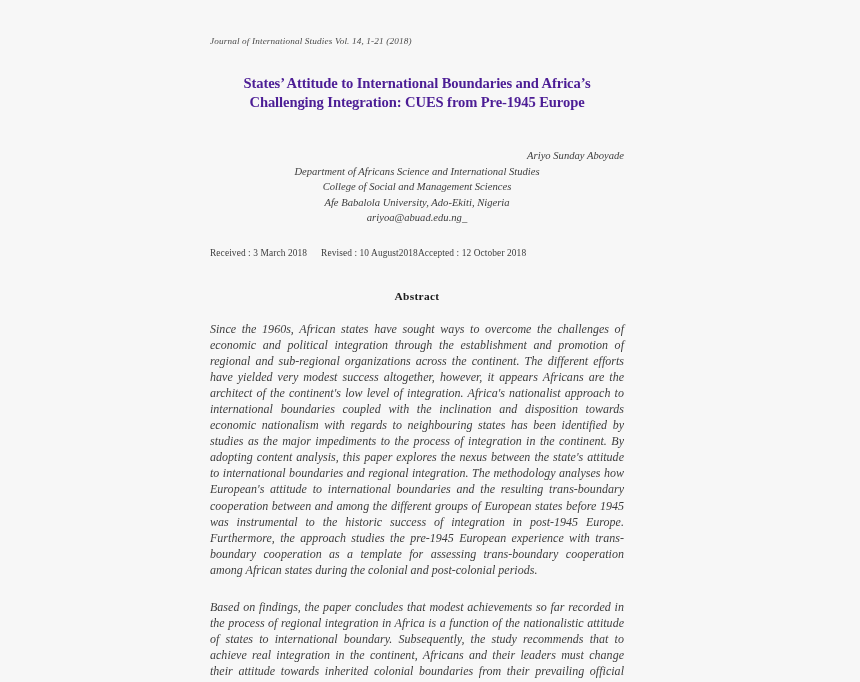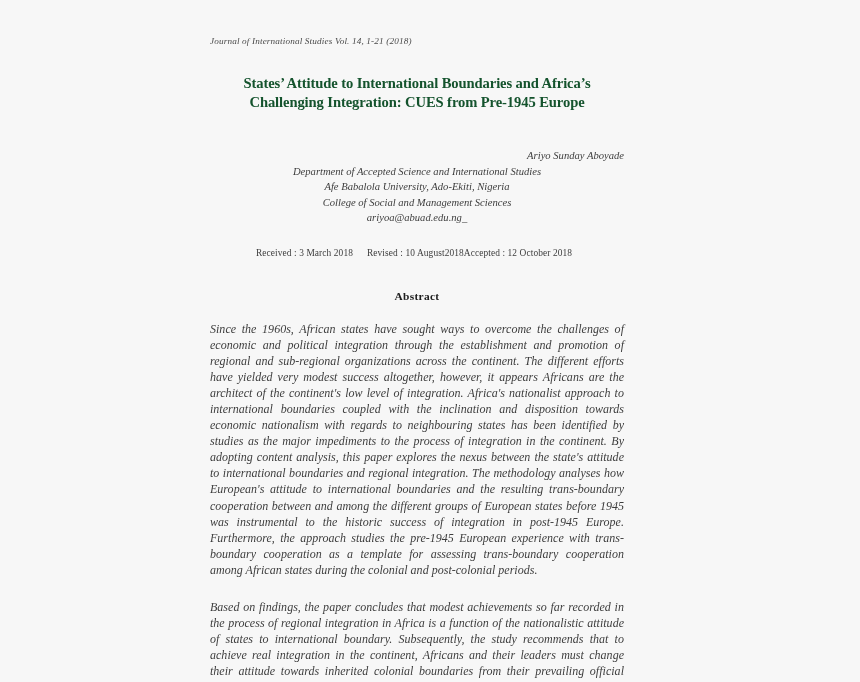--- a/index.html
+++ b/index.html
@@ -41,21 +41,21 @@
 
   
   .title-block {
     margin-top: 28px;
     text-align: center;
   }
   .title-line {
     font-weight: bold;
     font-size: 14.6px;
     line-height: 19px;
-    color: #14532d;
+    color: #4c1d95;
     letter-spacing: -0.1px;
   }
 
   
   .author-block {
     margin-top: 36px;
     text-align: center;
   }
   .author-name {
     font-style: italic;
@@ -74,21 +74,21 @@
     font-style: italic;
     font-size: 10.6px;
     line-height: 15.5px;
     color: #3d3d3d;
   }
 
   
   .dates-row {
     margin-top: 22px;
     display: flex;
-    justify-content: center;
+    justify-content: flex-start;
     font-size: 9.4px;
     color: #3d3d3d;
     letter-spacing: 0.1px;
   }
   .dates-row .date-item {
     white-space: nowrap;
   }
   .dates-row .date-item.received { margin-left: 0px; }
   .dates-row .date-item.revised { margin-left: 14px; }
   .dates-row .date-item.accepted { margin-right: 6px; }
@@ -124,23 +124,23 @@
 
     <div class="journal-header">Journal of International Studies Vol. 14, 1-21 (2018)</div>
 
     <div class="title-block">
       <div class="title-line">States’ Attitude to International Boundaries and Africa’s</div>
       <div class="title-line">Challenging Integration: CUES from Pre-1945 Europe</div>
     </div>
 
     <div class="author-block">
       <div class="author-name">Ariyo Sunday Aboyade</div>
-      <div class="affiliation">Department of Accepted Science and International Studies</div>
+      <div class="affiliation">Department of Africans Science and International Studies</div>
+      <div class="affiliation">College of Social and Management Sciences</div>
       <div class="affiliation">Afe Babalola University, Ado-Ekiti, Nigeria</div>
-      <div class="affiliation">College of Social and Management Sciences</div>
       <div class="email">ariyoa@abuad.edu.ng_</div>
     </div>
 
     <div class="dates-row">
       <div class="date-item received">Received : 3 March 2018</div>
       <div class="date-item revised">Revised : 10 August2018</div>
       <div class="date-item accepted">Accepted : 12 October 2018</div>
     </div>
 
     <div class="abstract-heading">Abstract</div>

